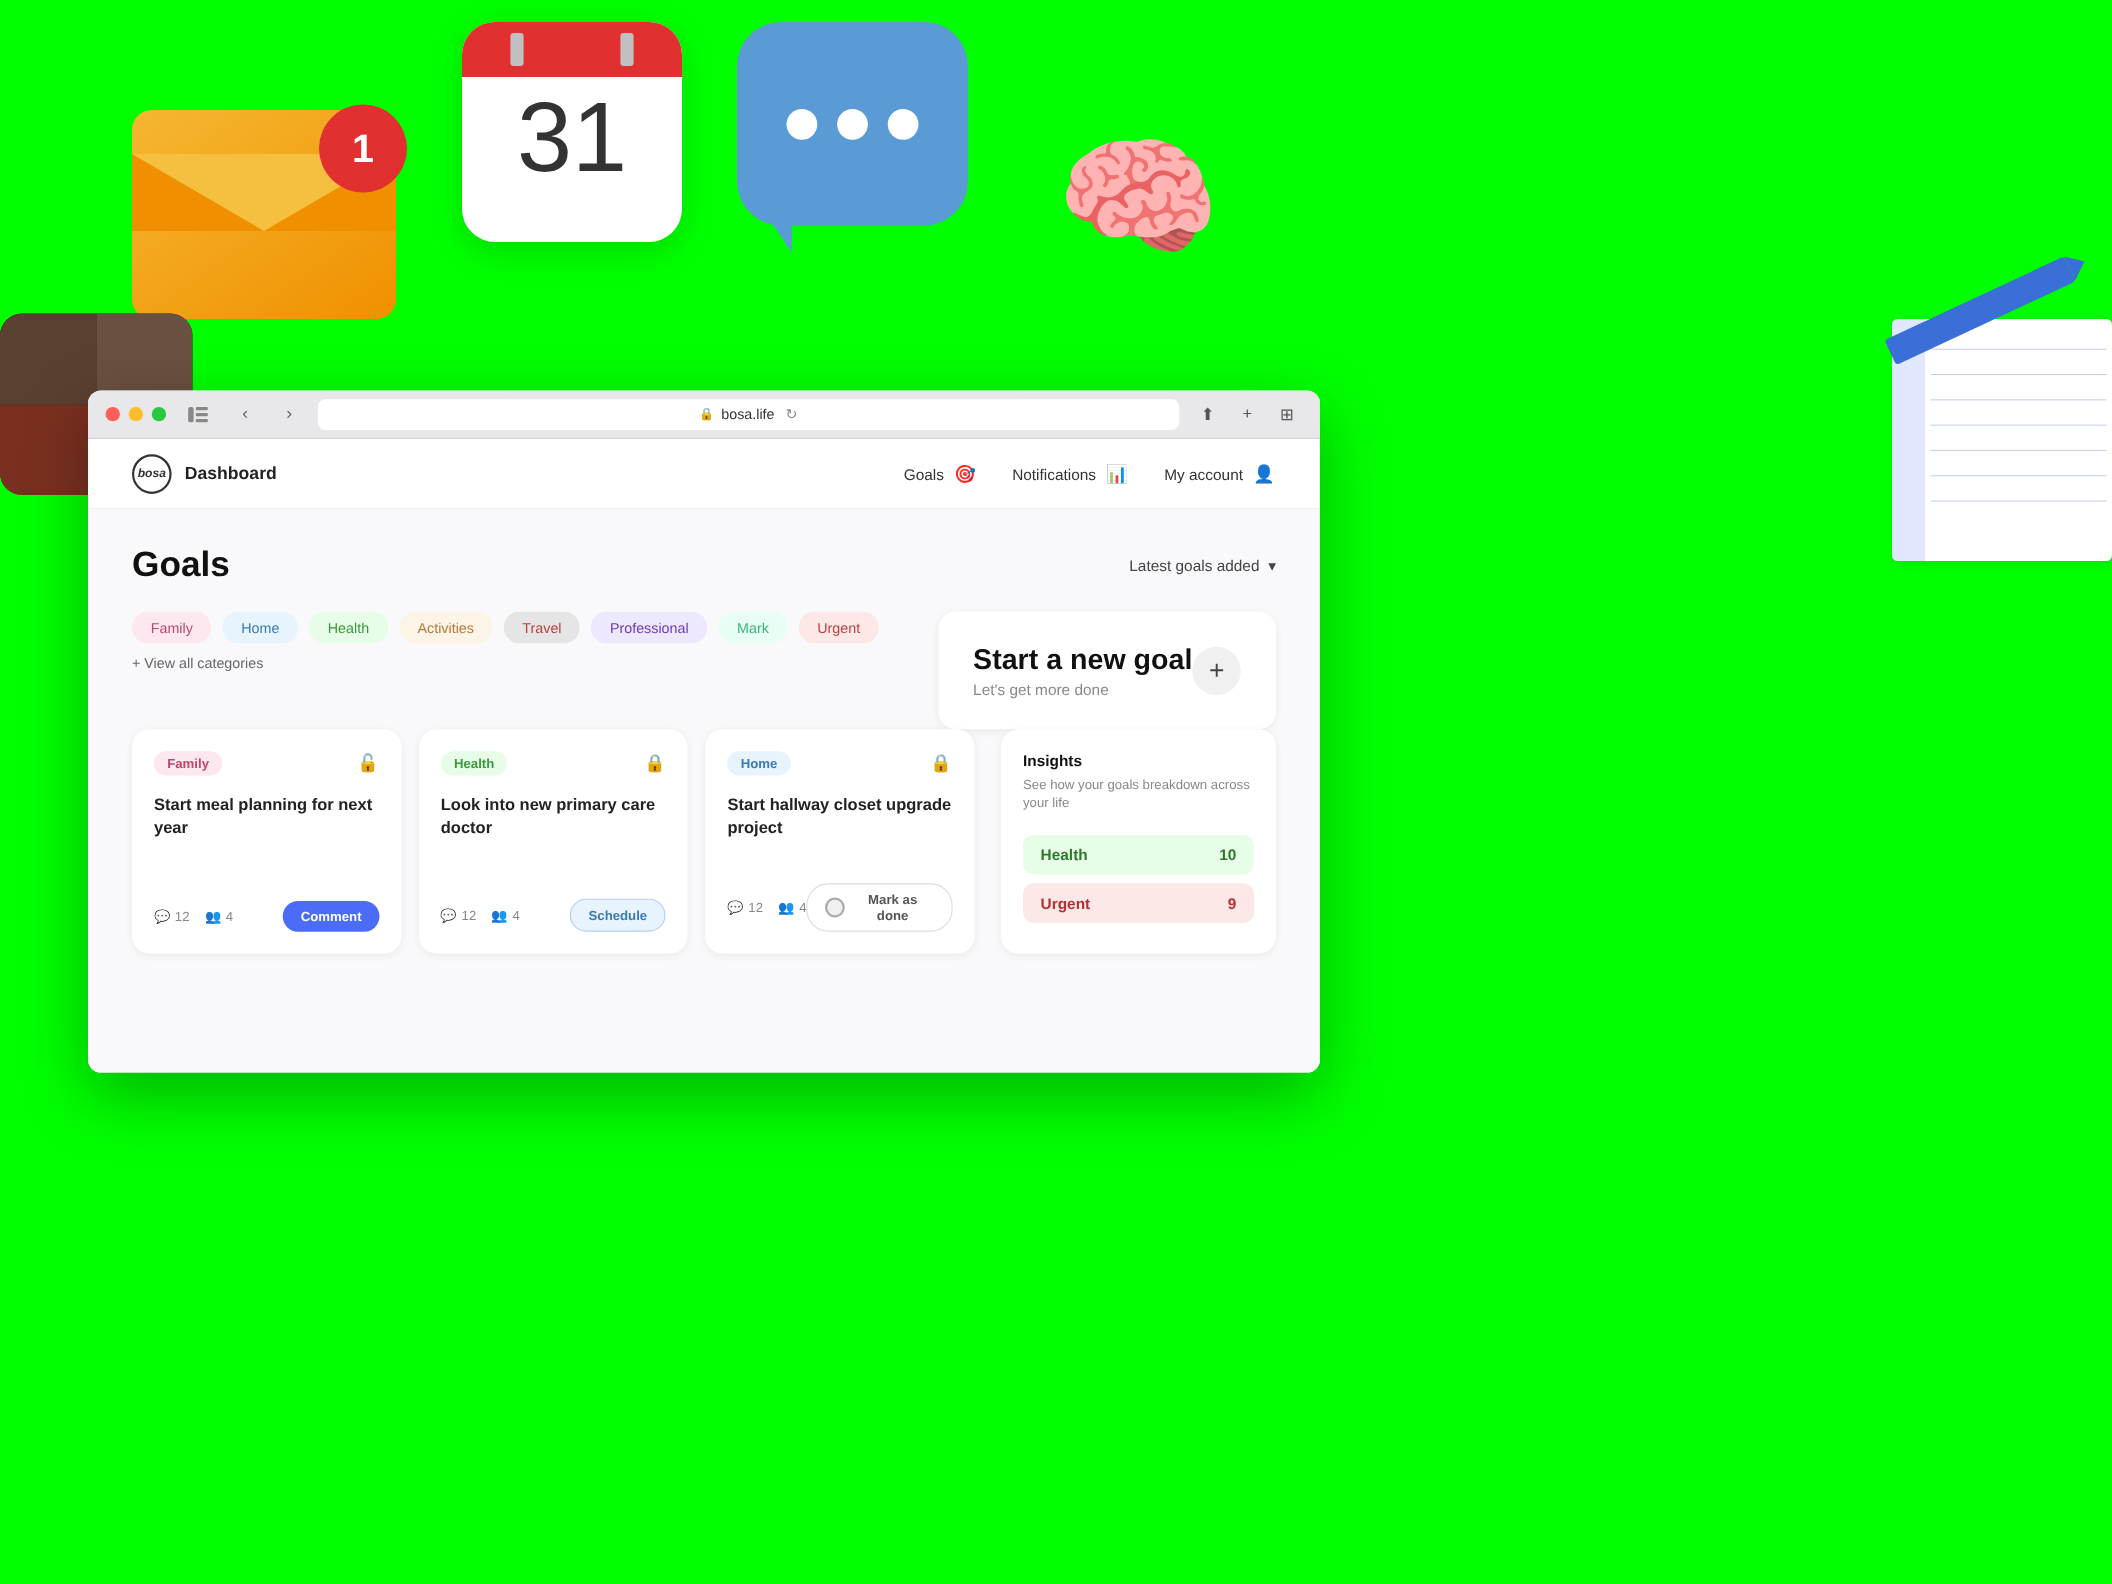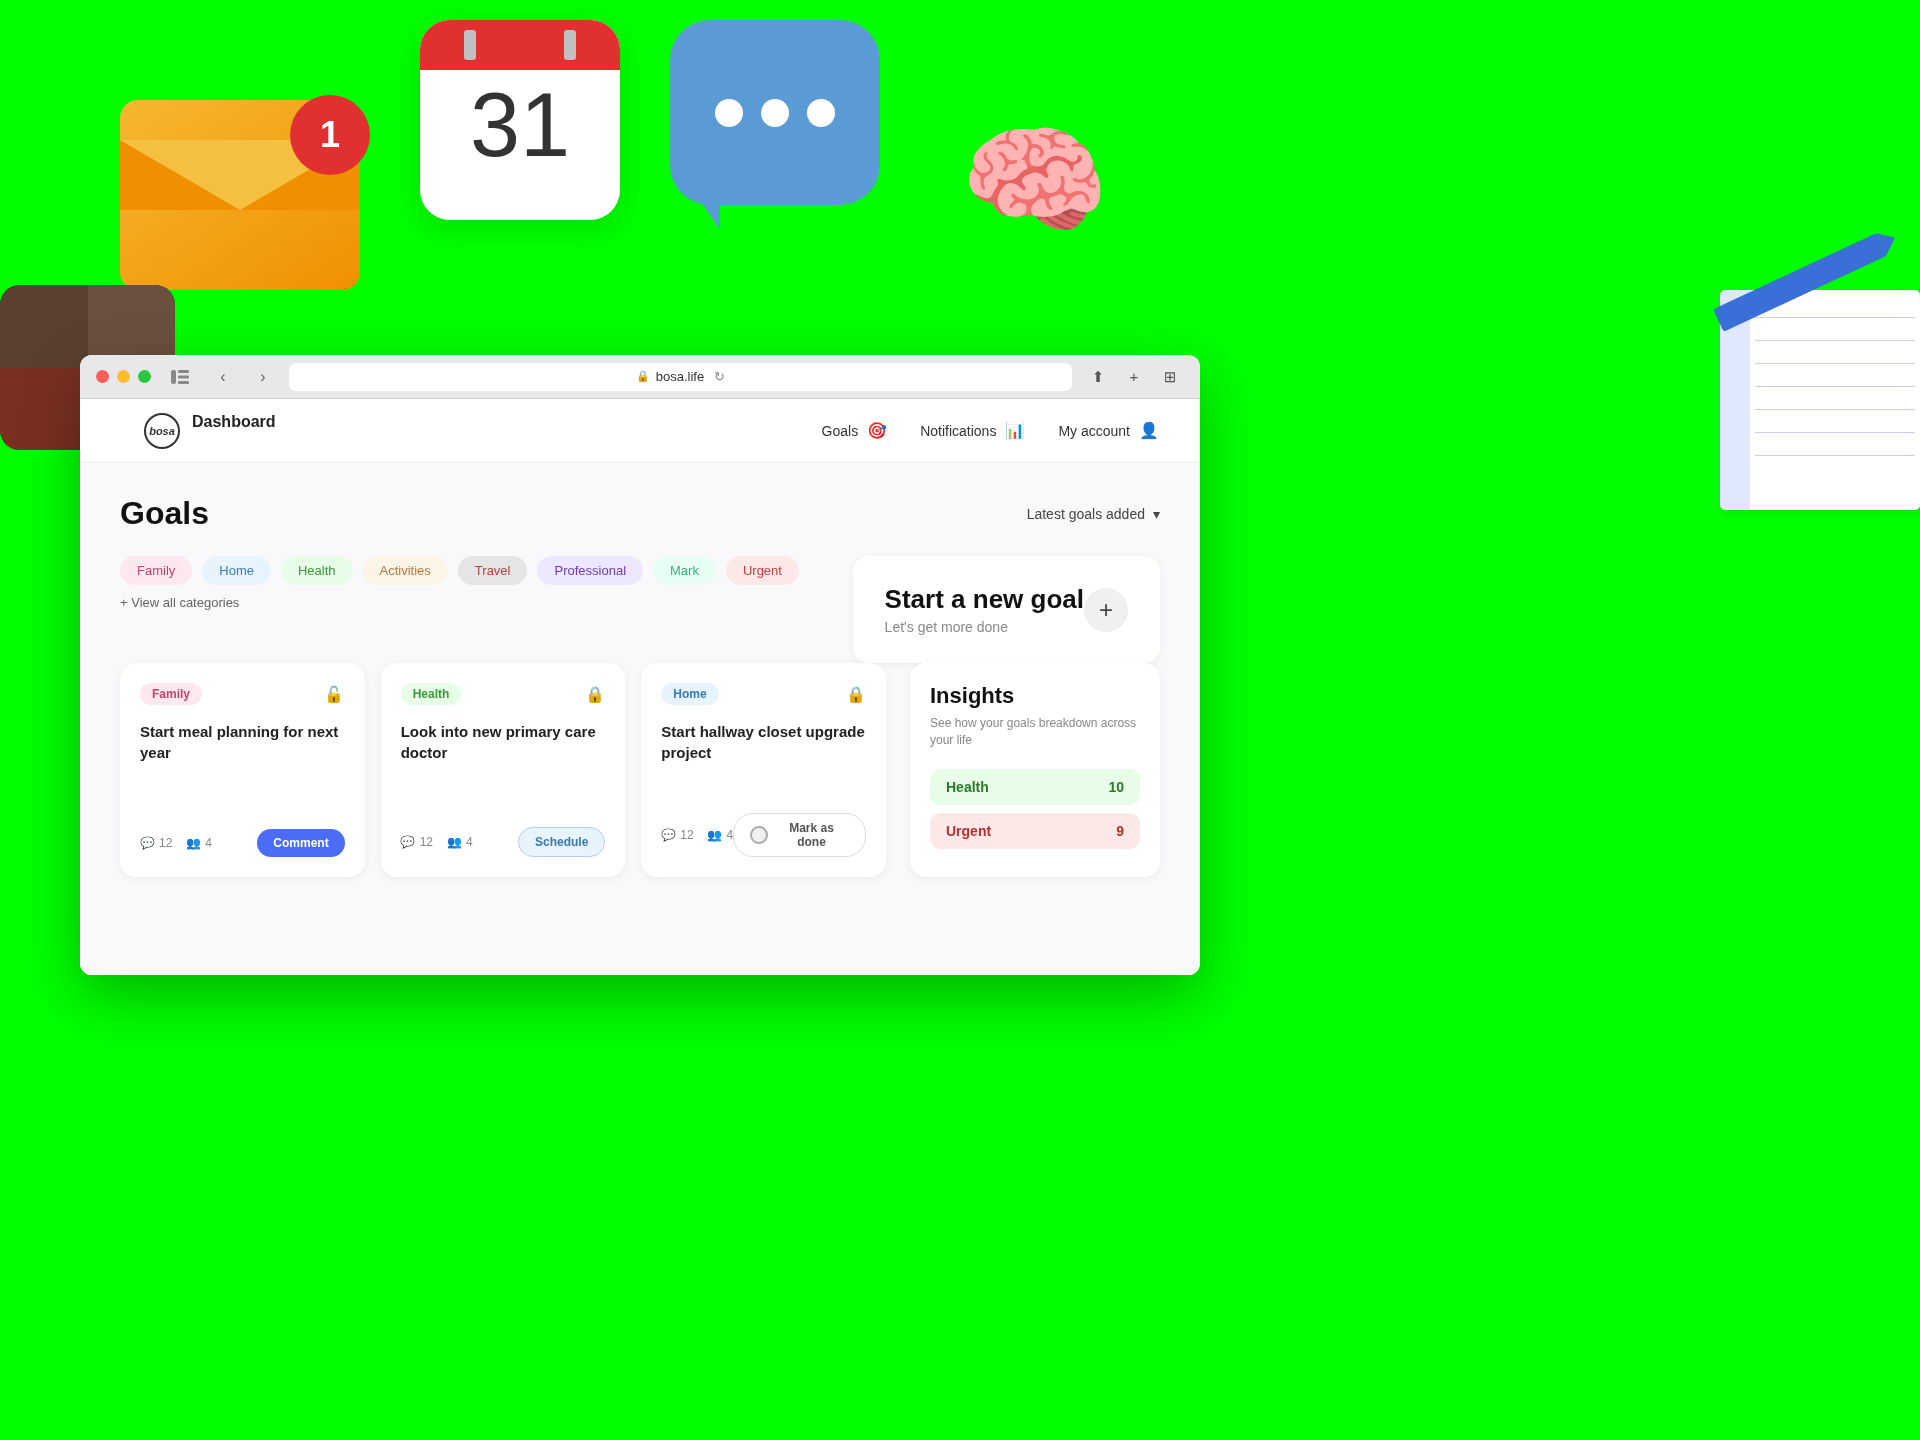--- a/index.html
+++ b/index.html
@@ -301,23 +301,22 @@
     
     .app-header {
       display: flex;
       align-items: center;
       padding: 0 40px;
       height: 64px;
       border-bottom: 1px solid #ebebeb;
     }
     .logo-wrap {
       display: flex;
-      align-items: flex-start;
+      align-items: center;
       gap: 12px;
-      margin-left: 24px;
     }
     .logo-circle {
       width: 36px;
       height: 36px;
       border-radius: 50%;
       border: 2px solid #333;
       display: flex;
       align-items: center;
       justify-content: center;
       font-size: 11px;
@@ -525,21 +524,21 @@
     
     .insights-panel {
       width: 250px;
       background: white;
       border-radius: 16px;
       padding: 20px;
       box-shadow: 0 2px 8px rgba(0,0,0,0.06);
       flex-shrink: 0;
     }
     .insights-title {
-      font-size: 22px;
+      font-size: 14px;
       font-weight: 700;
       color: #111;
       margin-bottom: 6px;
     }
     .insights-subtitle {
       font-size: 12px;
       color: #888;
       margin-bottom: 20px;
       line-height: 1.4;
     }

